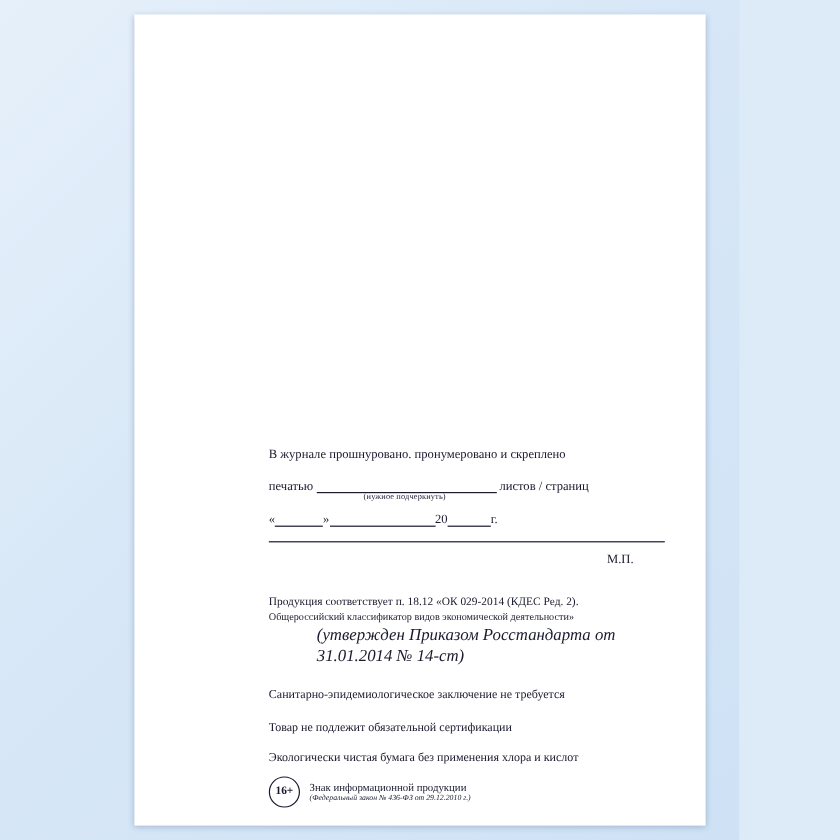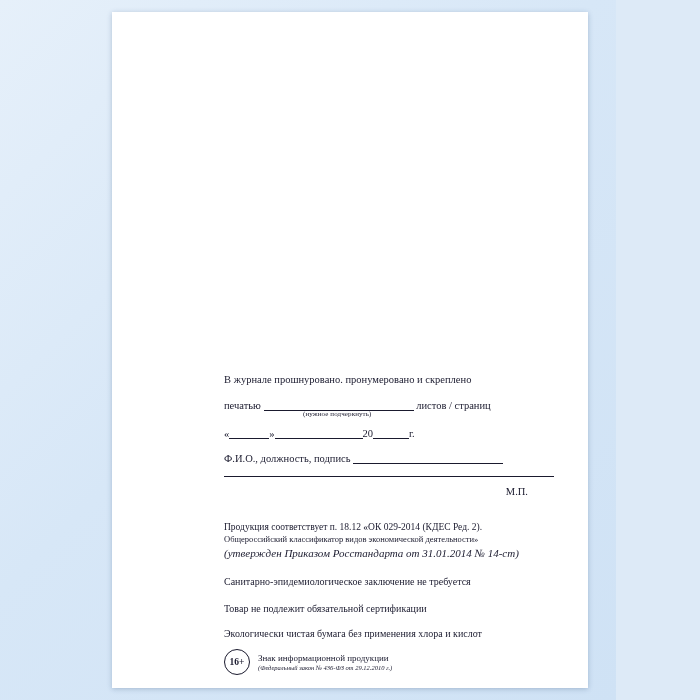--- a/index.html
+++ b/index.html
@@ -92,21 +92,21 @@
     text-align: right;
     padding-right: 30px;
   }
   .legal {
     margin-top: 24px;
     font-size: 9.5px;
     color: #1a1a2e;
     line-height: 1.35;
   }
   .legal .l2 { font-size: 8.5px; }
-  .legal .l3 { font-size: 11px; font-style: italic; }
+  .legal .l3 { font-size: 14px; font-style: italic; margin-left: 40px; }
   .stmt {
     margin-top: 16px;
     font-size: 10px;
     color: #1a1a2e;
   }
   .eco {
     margin-top: 14px;
     font-size: 10px;
     color: #1a1a2e;
   }
@@ -154,24 +154,20 @@
         <span>печатью</span>
         <span class="rule r-long"></span>
         <span>листов / страниц</span>
       </div>
       <div class="note">(нужное подчеркнуть)</div>
 
       <div class="date-row">
         <span>«</span><span class="rule r-date1"></span><span>»</span><span class="rule r-date2"></span><span>20</span><span class="rule r-date3"></span><span>г.</span>
       </div>
 
-      <div class="fio-row">
-        <span>Ф.И.О., должность, подпись</span>
-        <span class="rule r-sign"></span>
-      </div>
       <div class="fio-rule2"></div>
 
       <div class="mp">М.П.</div>
 
       <div class="legal">
         <div class="l1">Продукция соответствует п. 18.12 «ОК 029-2014 (КДЕС Ред. 2).</div>
         <div class="l2">Общероссийский классификатор видов экономической деятельности»</div>
         <div class="l3">(утвержден Приказом Росстандарта от 31.01.2014 № 14-ст)</div>
       </div>
 

